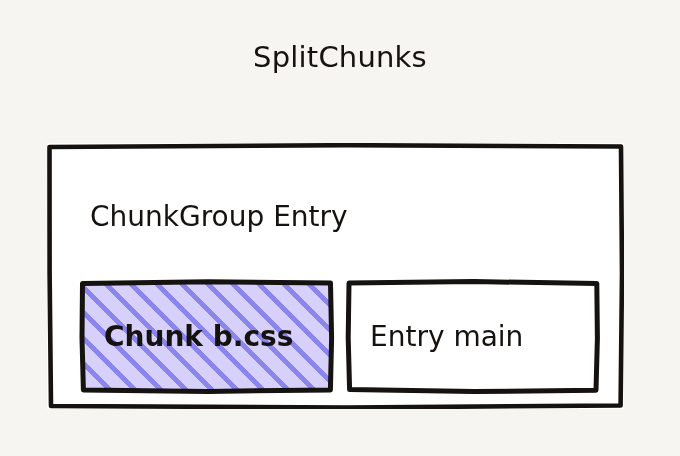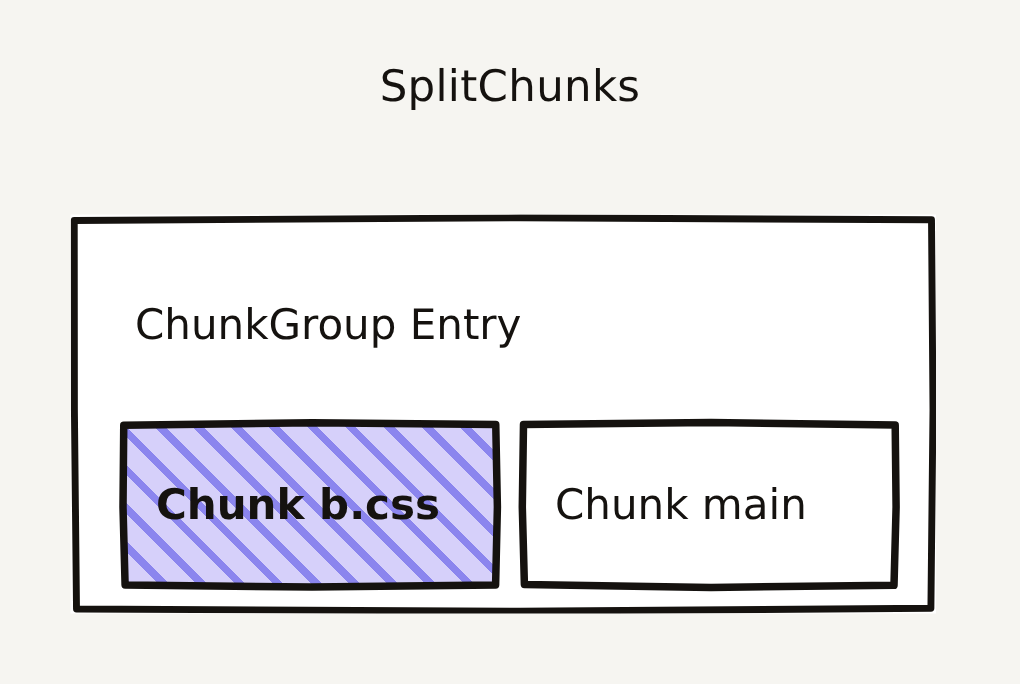--- a/index.html
+++ b/index.html
@@ -139,16 +139,16 @@
       <path d="M4.5,5.5 L130,3.8 L252.5,5 L253.6,60 L252.4,112 L130,113.4 L5.4,112 L4,60 Z" fill="none" stroke="#15120f" stroke-width="5" stroke-linejoin="round" stroke-linecap="round"></path>
     </svg>
     <div class="chunk-label">Chunk b.css</div>
   </div>
 
   <div id="chunk-main-box" class="chunk-box">
     <div class="chunk-fill"></div>
     <svg class="chunk-sketch" viewBox="0 0 257 117" preserveAspectRatio="none">
       <path d="M5,5 L130,3.6 L252.8,5.4 L253.4,60 L252,112.2 L130,113.6 L5.6,111.6 L4.2,60 Z" fill="none" stroke="#15120f" stroke-width="5" stroke-linejoin="round" stroke-linecap="round"></path>
     </svg>
-    <div class="chunk-label">Chunk main</div>
+    <div class="chunk-label">Entry main</div>
   </div>
 
 </div>
 
 </body></html>

